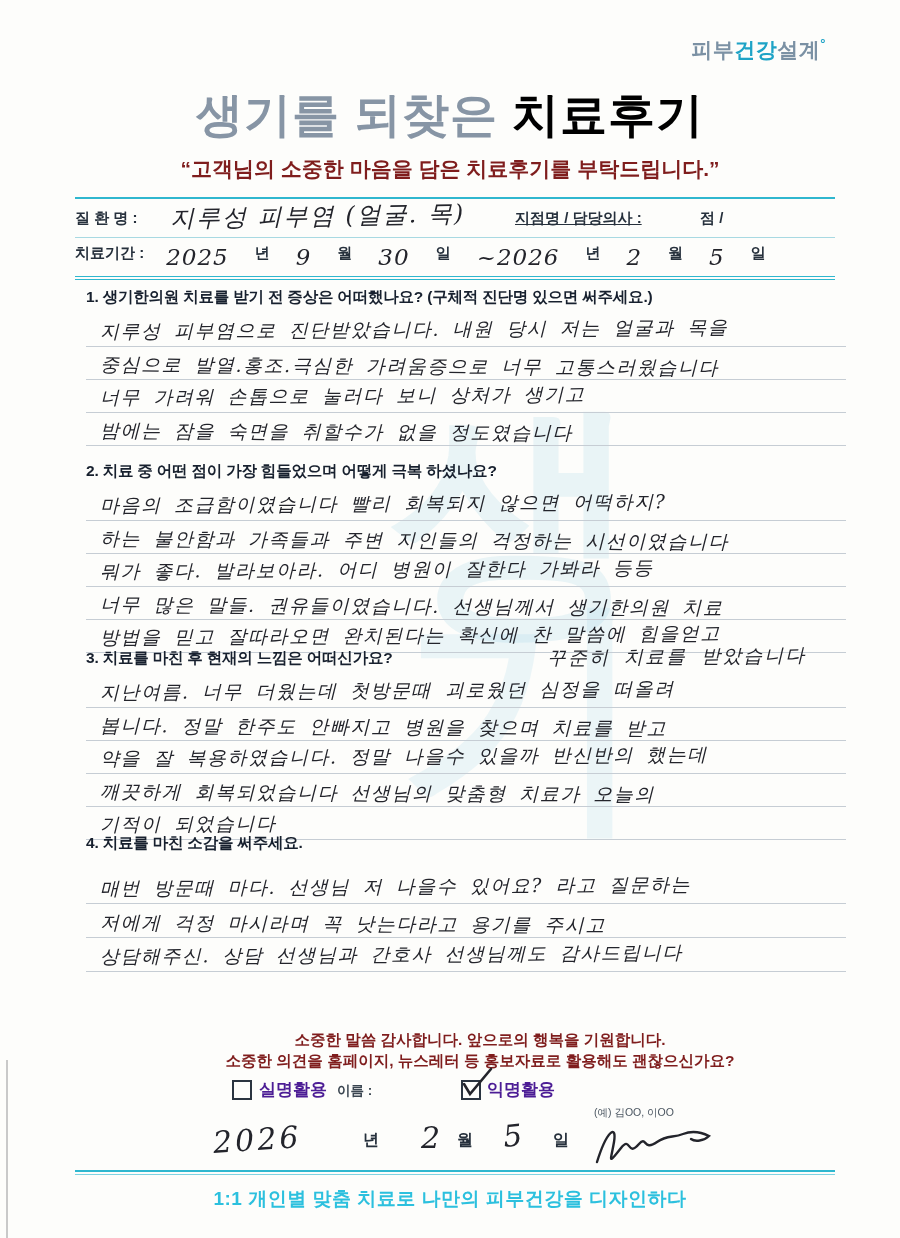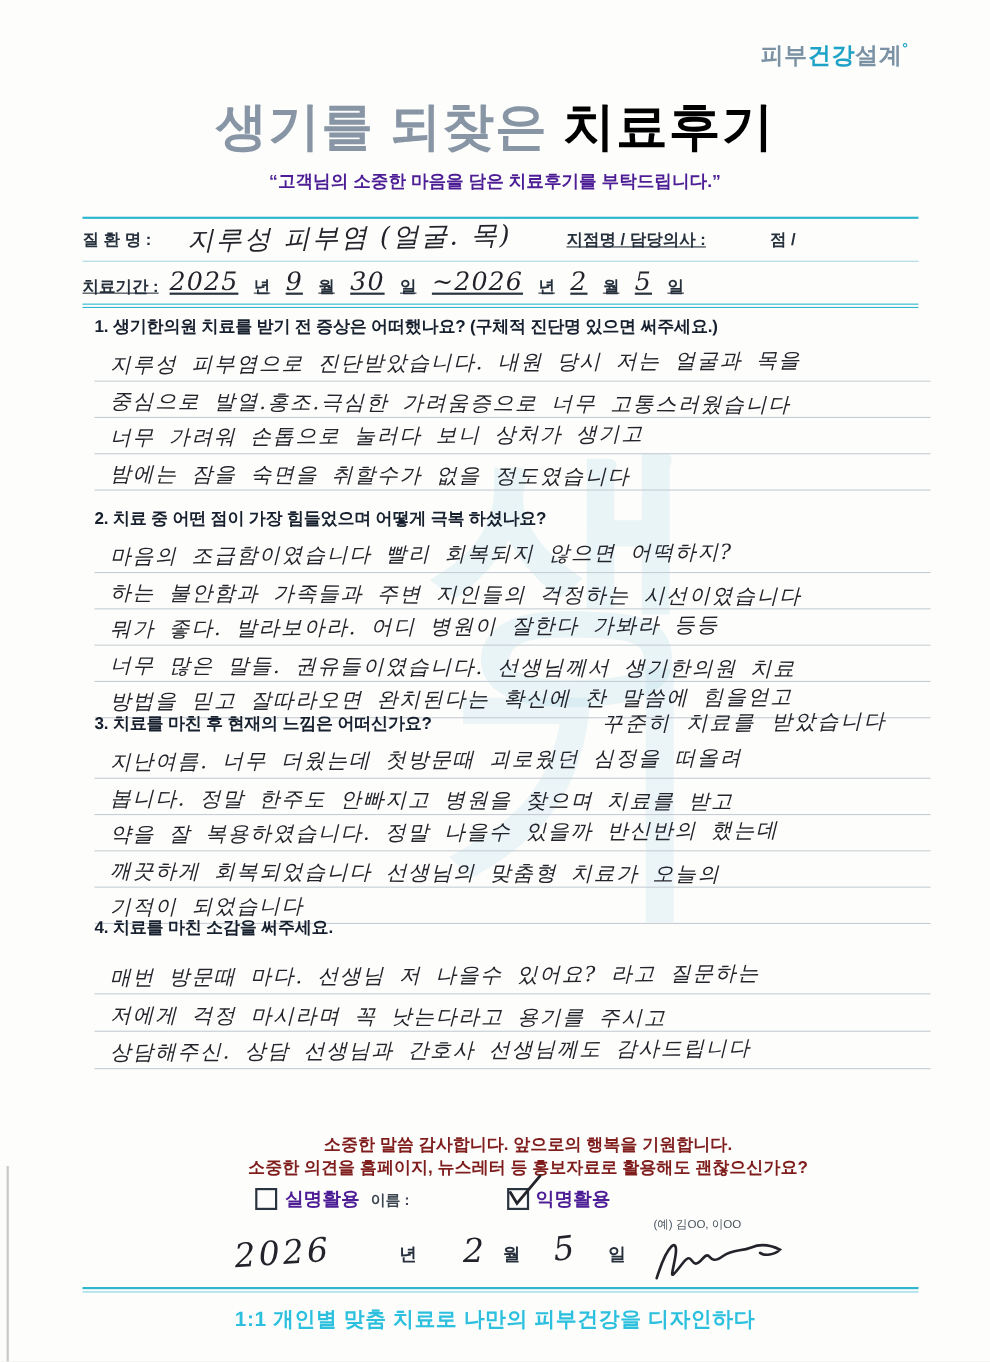--- a/index.html
+++ b/index.html
@@ -9,33 +9,33 @@
     font-family:"Liberation Sans",sans-serif;color:#2a3440;
   }
   
   .logo{position:absolute;top:36px;right:74px;font-size:21px;letter-spacing:.5px;color:#7b91a4;font-weight:600;}
   .logo .bold{color:#1ea3c6;font-weight:800;}
   .logo .deg{color:#1ea3c6;font-size:13px;vertical-align:top;font-weight:800;}
   .title{position:absolute;top:84px;left:0;width:100%;text-align:center;
     font-size:47px;font-weight:800;letter-spacing:1px;color:#8795a5;}
   .title .accent{color:#000000;}
   .subtitle{position:absolute;top:155px;left:0;width:100%;text-align:center;
-    font-size:16px;font-weight:700;color:#4c1d95;}
+    font-size:21px;font-weight:700;color:#7f1d1d;}
   
   .info{position:absolute;top:197px;left:75px;width:760px;}
   .info .row{position:relative;height:38px;display:flex;align-items:center;}
   .row1{border-top:2px solid #2fb7cf;border-bottom:1px solid #a8d9e2;}
   .row2{}
   .hr-double{height:2px;border-top:1.5px solid #2fb7cf;border-bottom:1.5px solid #2fb7cf;}
   .plabel{font-size:15px;font-weight:700;color:#26303c;white-space:pre;}
   .hw{font-family:"DejaVu Serif",serif;font-style:italic;color:#23242b;white-space:nowrap;}
   .disease-val{position:absolute;left:95px;top:1px;font-size:24px;transform:rotate(-1deg);letter-spacing:2px;}
   .branch-lbl{position:absolute;left:440px;text-decoration:underline;}
   .branch-val{position:absolute;left:625px;font-size:15px;font-weight:700;color:#26303c;}
-  .period-wrap{display:flex;align-items:flex-end;gap:10px;text-decoration:underline;}
+  .period-wrap{display:flex;align-items:flex-start;gap:22px;}
   .period-wrap .hw{font-size:23px;letter-spacing:1px;}
   .unit{font-size:15px;font-weight:700;color:#26303c;margin:0 4px;}
   
   .qblock{position:absolute;left:86px;width:760px;}
   .qlabel{font-size:15.5px;font-weight:700;color:#17202e;letter-spacing:-0.2px;}
   .answers{margin-top:6px;}
   .ansline{position:relative;height:32px;border-bottom:1.3px solid #c6cdd4;}
   .ansline .hw{position:absolute;left:14px;bottom:1px;font-size:19px;letter-spacing:1.5px;word-spacing:5px;transform:rotate(-0.4deg);transform-origin:left bottom;}
   .ansline:nth-child(even) .hw{transform:rotate(0.3deg);}
   .overflow-hw{position:absolute;font-size:19px;letter-spacing:2px;word-spacing:6px;transform:rotate(-0.6deg);}

